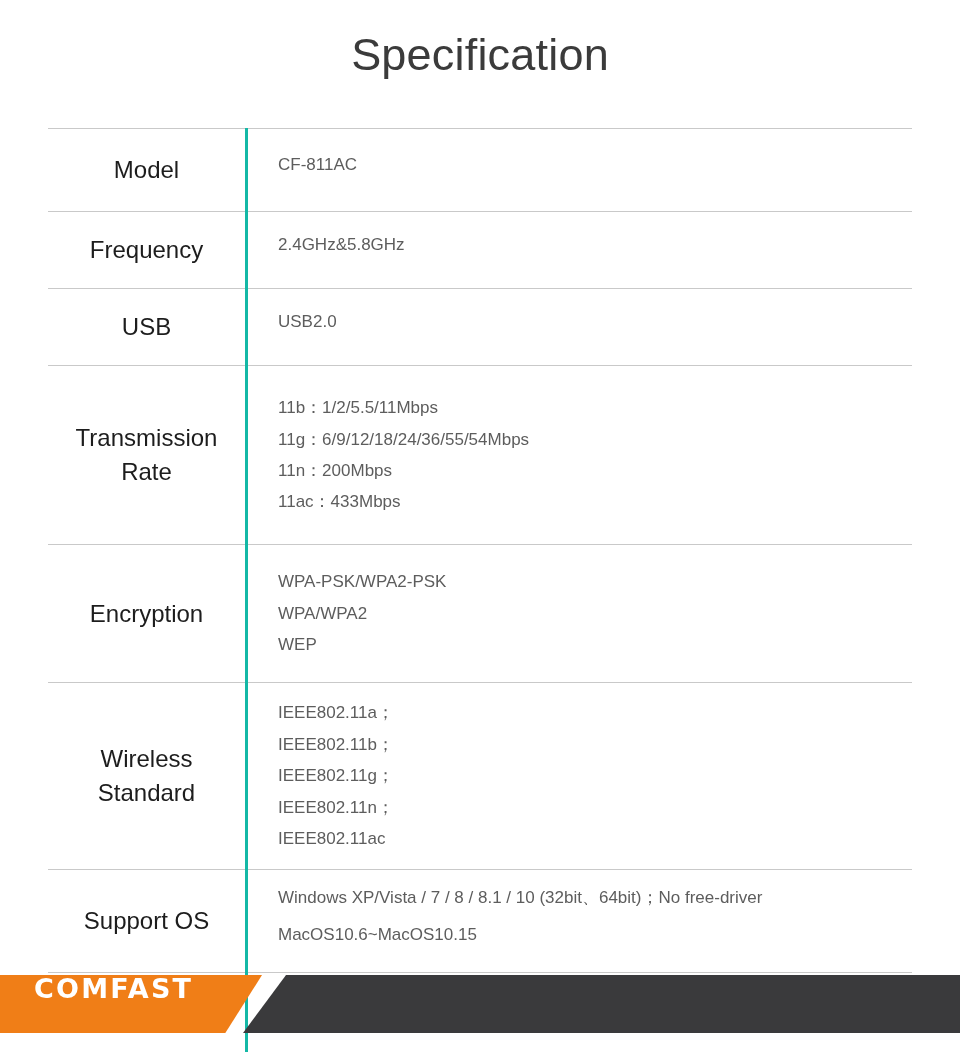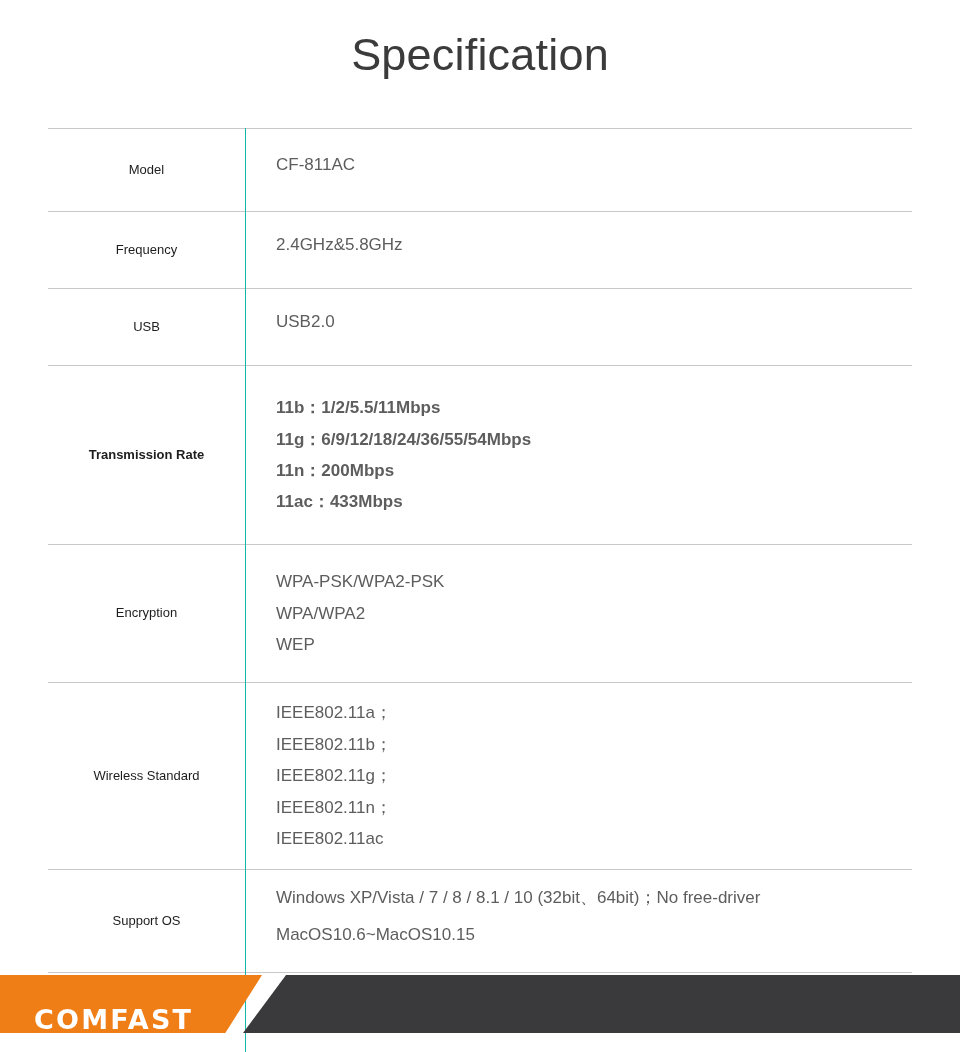--- a/index.html
+++ b/index.html
@@ -51,25 +51,25 @@
   .spec-table tr:last-child {
     border-bottom: 1px solid #c9c9c9;
   }
   .spec-table td {
     padding: 0;
     vertical-align: middle;
   }
   td.label-cell {
     width: 185px;
     text-align: center;
-    font-size: 13px;
+    font-size: 24px;
     color: #1d1d1d;
     font-weight: 400;
     padding: 10px 6px;
-    border-right: 1px solid #14b8a6;
+    border-right: 3px solid #14b8a6;
     line-height: 1.4;
   }
   td.value-cell {
     text-align: left;
     font-size: 17px;
     color: #5d5d5d;
     font-weight: 400;
     padding: 0 10px 10px 30px;
     line-height: 1.85;
   }
@@ -79,21 +79,21 @@
   }
   .value-cell .vline.accent {
     color: #b9cfdd;
   }
 
   
   tr.r-model td     { height: 62px; }
   tr.r-speed td     { height: 56px; }
   tr.r-freq td      { height: 56px; }
   tr.r-usb td       { height: 56px; }
-  tr.r-rate td      { height: 154px; font-weight: bold; }
+  tr.r-rate td      { height: 154px; }
   tr.r-enc td       { height: 113px; }
   tr.r-std td       { height: 162px; }
   tr.r-os td        { height: 82px; }
   tr.r-other td     { height: 82px; }
 
   tr.r-rate td.value-cell,
   tr.r-enc td.value-cell,
   tr.r-std td.value-cell {
     padding-top: 12px;
     padding-bottom: 12px;
@@ -113,21 +113,21 @@
   }
   .footer-orange {
     position: absolute;
     left: 0;
     top: 0;
     width: 262px;
     height: 58px;
     background: #f07e17;
     clip-path: polygon(0 0, 100% 0, 86% 100%, 0 100%);
     display: flex;
-    align-items: flex-end;
+    align-items: flex-start;
   }
   .footer-brand {
     margin-left: 34px;
     color: #ffffff;
     font-size: 27px;
     font-weight: 700;
     letter-spacing: 2.2px;
     font-family: "DejaVu Sans", sans-serif;
     line-height: 1;
   }

